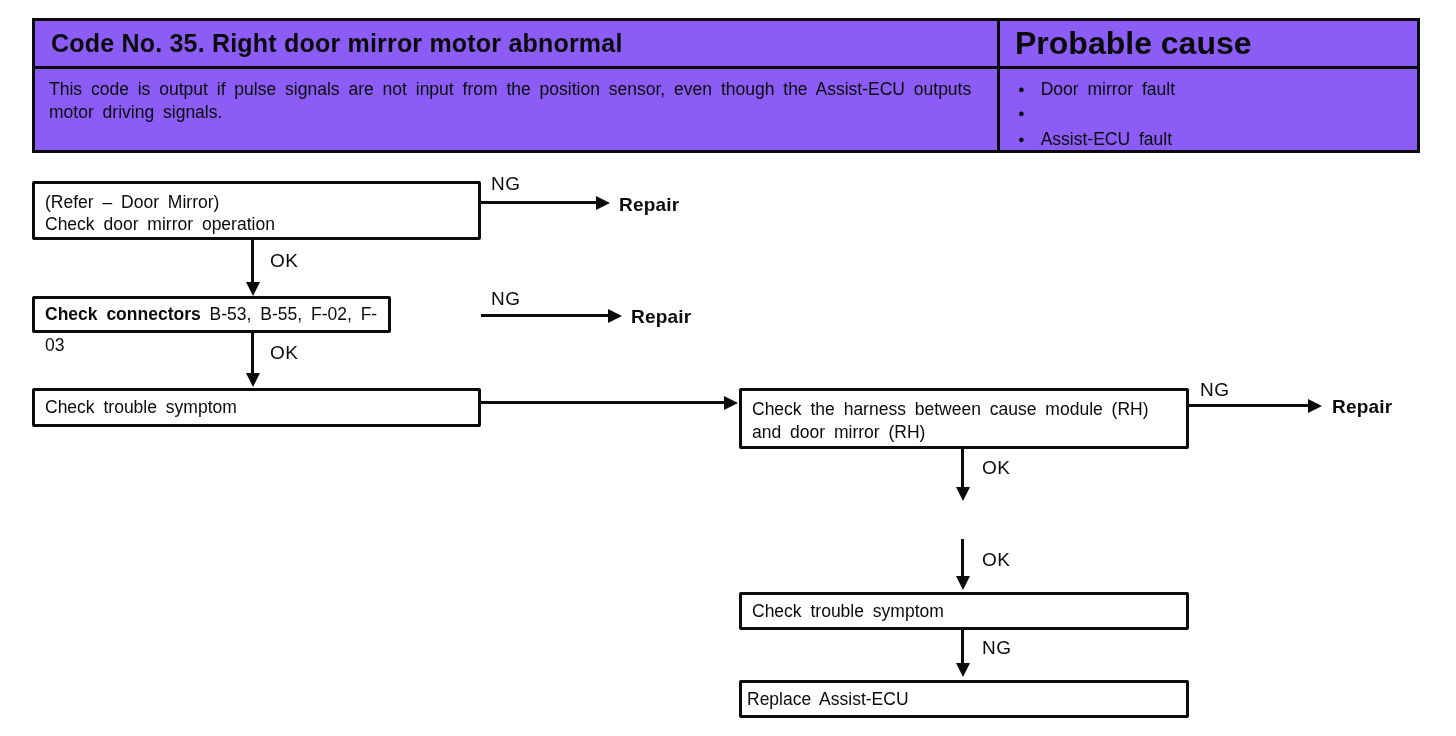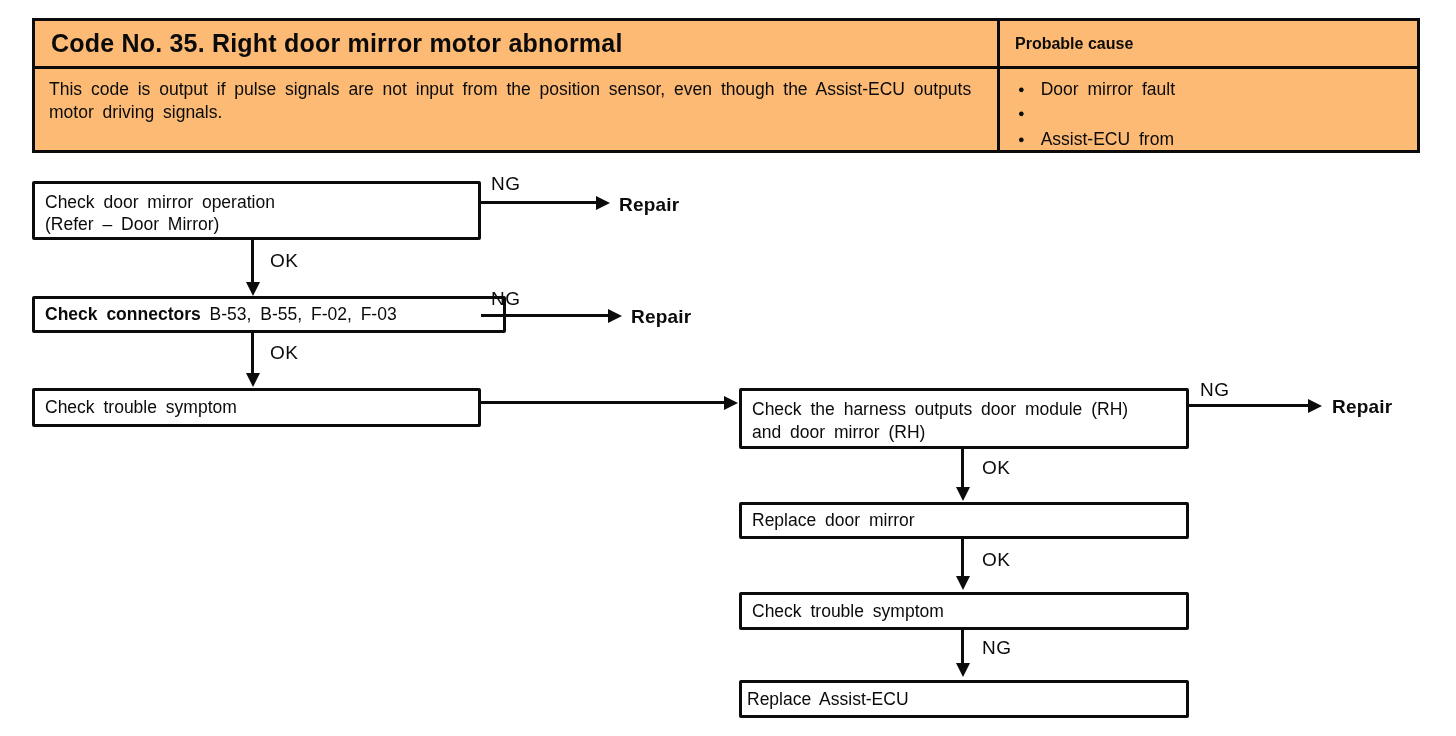--- a/index.html
+++ b/index.html
@@ -14,36 +14,36 @@
   }
 
   
   .spec-table {
     position: absolute; left: 32px; top: 18px;
     width: 1388px; height: 135px;
     border: 3px solid #0b0b0b;
     display: grid;
     grid-template-columns: 965px 1fr;
     grid-template-rows: 48px 1fr;
-    background: #fdba74;
+    background: #8b5cf6;
   }
   .cell { position: relative; }
   .title-cell {
     border-right: 3px solid #0b0b0b;
     border-bottom: 3px solid #0b0b0b;
     display: flex; align-items: center;
     padding-left: 16px;
   }
   .title-cell span { font-size: 25px; font-weight: bold; letter-spacing: 0.2px; }
   .cause-head-cell {
     border-bottom: 3px solid #0b0b0b;
     display: flex; align-items: center;
     padding-left: 15px;
   }
-  .cause-head-cell span { font-size: 16px; font-weight: bold; }
+  .cause-head-cell span { font-size: 32px; font-weight: bold; }
   .desc-cell {
     border-right: 3px solid #0b0b0b;
     padding: 9px 14px 0 14px;
   }
   .desc-cell p {
     font-size: 17.5px; line-height: 23px;
     word-spacing: 4px; max-width: 940px;
   }
   .cause-list-cell { padding: 8px 10px 0 18px; }
   .cause-item {
@@ -115,66 +115,63 @@
     <div class="cell cause-list-cell">
       <div class="cause-item">
         <span class="bullet">●</span>
         <span>Door mirror fault</span>
       </div>
       <div class="cause-item">
         <span class="bullet">●</span>
       </div>
       <div class="cause-item">
         <span class="bullet">●</span>
-        <span>Assist-ECU from</span>
+        <span>Assist-ECU fault</span>
       </div>
     </div>
   </div>
 
   <div class="fbox" style="left:32px; top:181px; width:449px; height:59px; padding:7px 0 0 10px; line-height:22px;">
+    <span class="bl">(Refer – Door Mirror)</span>
     <span class="bl">Check door mirror operation</span>
-    <span class="bl">(Refer – Door Mirror)</span>
   </div>
   <span class="lab" style="left:491px; top:173px;">NG</span>
   <div class="hline arrow" style="left:481px; top:201px; width:116px;"></div>
   <span class="result" style="left:619px; top:194px;">Repair</span>
 
   <div class="vline arrow" style="left:251px; top:240px; height:43px;"></div>
   <span class="lab" style="left:270px; top:250px;">OK</span>
 
-  <div class="fbox" style="left:32px; top:296px; width:474px; height:37px; padding-left:10px; line-height:31px;">
+  <div class="fbox" style="left:32px; top:296px; width:359px; height:37px; padding-left:10px; line-height:31px;">
     <b>Check connectors</b>
     <span>B-53, B-55, F-02, F-03</span>
   </div>
   <span class="lab" style="left:491px; top:288px;">NG</span>
   <div class="hline arrow" style="left:481px; top:314px; width:128px;"></div>
   <span class="result" style="left:631px; top:306px;">Repair</span>
 
   <div class="vline arrow" style="left:251px; top:333px; height:41px;"></div>
   <span class="lab" style="left:270px; top:342px;">OK</span>
 
   <div class="fbox" style="left:32px; top:388px; width:449px; height:39px; padding-left:10px; line-height:33px;">
     <span>Check trouble symptom</span>
   </div>
   <div class="hline arrow" style="left:481px; top:401px; width:244px;"></div>
 
   <div class="fbox" style="left:739px; top:388px; width:450px; height:61px; padding:7px 0 0 10px; line-height:23px;">
-    <span class="bl">Check the harness outputs door module (RH)</span>
+    <span class="bl">Check the harness between cause module (RH)</span>
     <span class="bl">and door mirror (RH)</span>
   </div>
   <span class="lab" style="left:1200px; top:379px;">NG</span>
   <div class="hline arrow" style="left:1189px; top:404px; width:120px;"></div>
   <span class="result" style="left:1332px; top:396px;">Repair</span>
 
   <div class="vline arrow" style="left:961px; top:449px; height:39px;"></div>
   <span class="lab" style="left:982px; top:457px;">OK</span>
 
-  <div class="fbox" style="left:739px; top:502px; width:450px; height:37px; padding-left:10px; line-height:31px;">
-    <span>Replace door mirror</span>
-  </div>
   <div class="vline arrow" style="left:961px; top:539px; height:38px;"></div>
   <span class="lab" style="left:982px; top:549px;">OK</span>
 
   <div class="fbox" style="left:739px; top:592px; width:450px; height:38px; padding-left:10px; line-height:32px;">
     <span>Check trouble symptom</span>
   </div>
   <div class="vline arrow" style="left:961px; top:630px; height:34px;"></div>
   <span class="lab" style="left:982px; top:637px;">NG</span>
 
   <div class="fbox" style="left:739px; top:680px; width:450px; height:38px; padding-left:5px; line-height:32px;">

